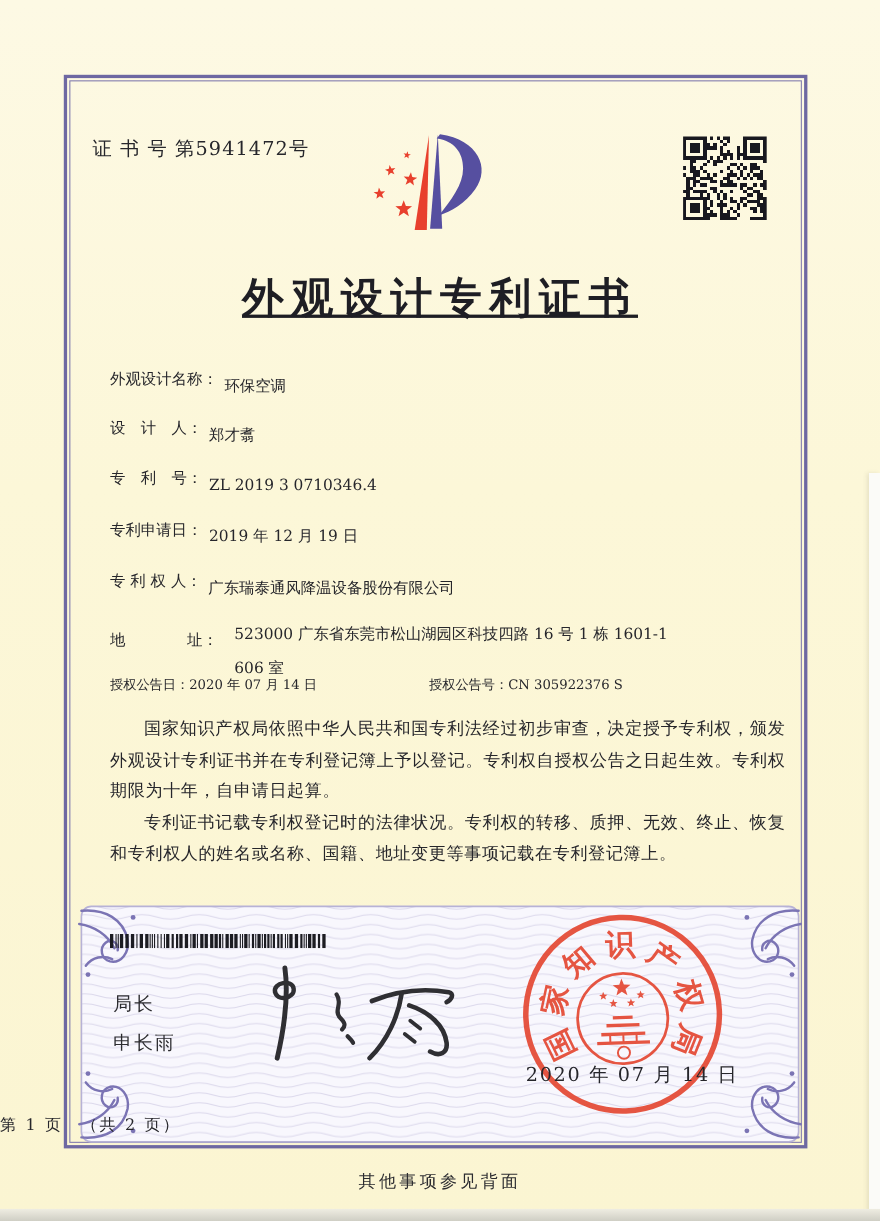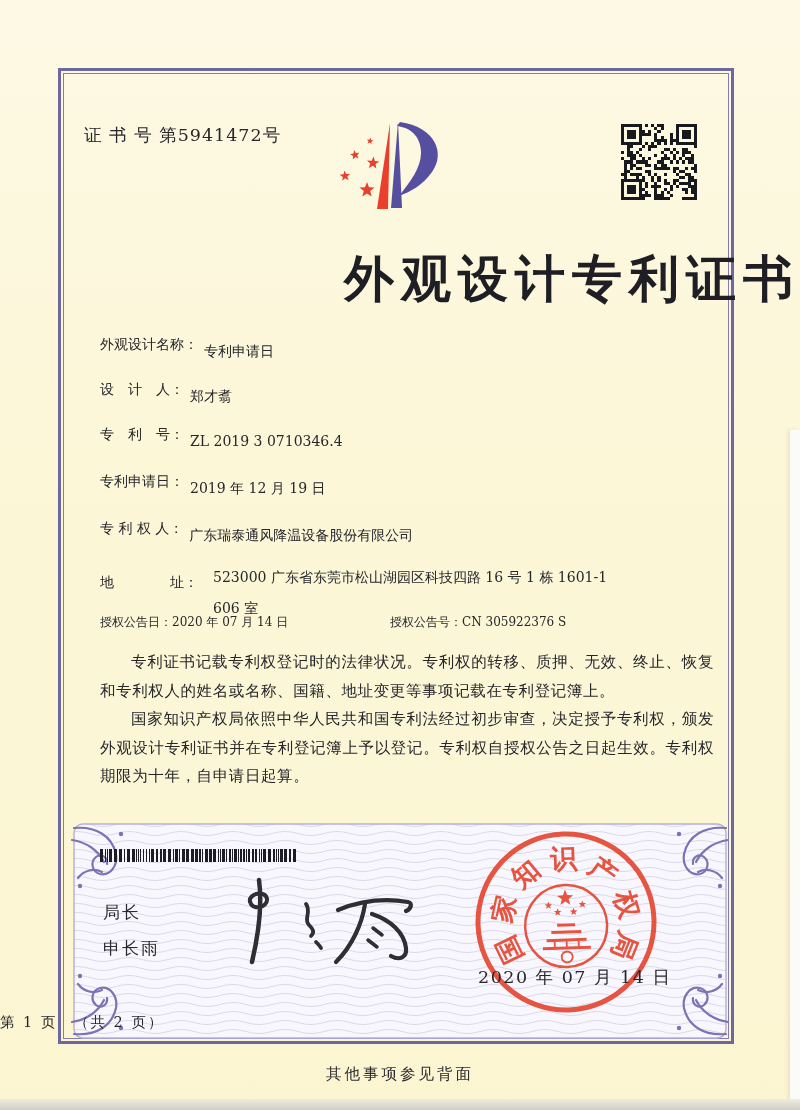--- a/index.html
+++ b/index.html
@@ -13,22 +13,22 @@
     border:3px solid #6e68a2;box-sizing:border-box;}
   .frame::after{content:"";position:absolute;inset:2px;border:1px solid #837dae;}
   
   .scan-right{position:absolute;right:0;top:430px;bottom:0;width:10px;
     background:#fbfbf8;box-shadow:-2px 0 4px rgba(90,90,70,.12);}
   .scan-bottom{position:absolute;left:0;right:0;bottom:0;height:11px;
     background:linear-gradient(180deg,#efede2,#cfcec4);}
   .cert-no{position:absolute;left:84px;top:123px;font-size:17.5px;letter-spacing:1px;}
   .logo{position:absolute;left:330px;top:113px;}
   .qr{position:absolute;left:621px;top:124px;}
-  .title{position:absolute;left:0;top:246px;width:100%;margin:0;text-align:right;
-    font-size:50px;font-weight:700;letter-spacing:7px;color:#1e1e24;}
+  .title{position:absolute;left:0;top:246px;width:100%;margin:0;text-align:center;
+    font-size:38px;font-weight:700;letter-spacing:7px;color:#1e1e24;text-decoration:underline;}
   .fields{position:absolute;left:100px;top:0;width:620px;}
   .field{position:absolute;display:flex;font-size:14px;}
   .field .lbl{white-space:pre;flex:none;}
   .field .val{white-space:pre-line;margin-left:6px;line-height:31px;}
   .field:nth-child(1){top:336px}
   .field:nth-child(2){top:381px}
   .field:nth-child(3){top:426px}
   .field:nth-child(4){top:473px}
   .field:nth-child(5){top:520px}
   .field:nth-child(6){top:567px;line-height:31px;}
@@ -403,21 +403,21 @@
         <rect x="23" y="24" width="1" height="1"></rect>
         <rect x="24" y="24" width="1" height="1"></rect>
       </g>
     </svg>
 
   <h1 class="title">外观设计专利证书</h1>
 
   <div class="fields">
     <div class="field">
       <span class="lbl">外观设计名称：</span>
-      <span class="val">专利申请日</span>
+      <span class="val">环保空调</span>
     </div>
     <div class="field">
       <span class="lbl">设　计　人：</span>
       <span class="val">郑才翥</span>
     </div>
     <div class="field">
       <span class="lbl">专　利　号：</span>
       <span class="val">ZL 2019 3 0710346.4</span>
     </div>
     <div class="field">
@@ -434,22 +434,22 @@
 606 室</span>
     </div>
   </div>
 
   <div class="grant">
     <span class="pair"><span>授权公告日：</span><span>2020 年 07 月 14 日</span></span>
     <span class="pair right"><span>授权公告号：</span><span>CN 305922376 S</span></span>
   </div>
 
   <div class="paras">
+    <p>国家知识产权局依照中华人民共和国专利法经过初步审查，决定授予专利权，颁发外观设计专利证书并在专利登记簿上予以登记。专利权自授权公告之日起生效。专利权期限为十年，自申请日起算。</p>
     <p>专利证书记载专利权登记时的法律状况。专利权的转移、质押、无效、终止、恢复和专利权人的姓名或名称、国籍、地址变更等事项记载在专利登记簿上。</p>
-    <p>国家知识产权局依照中华人民共和国专利法经过初步审查，决定授予专利权，颁发外观设计专利证书并在专利登记簿上予以登记。专利权自授权公告之日起生效。专利权期限为十年，自申请日起算。</p>
   </div>
 
   <svg class="barcode" width="198" height="13" viewBox="0 0 198 13">
       <g id="bc-bars" fill="#1c1c22">
         <rect x="0" y="0" width="3" height="13"></rect>
         <rect x="5" y="0" width="1" height="13"></rect>
         <rect x="7" y="0" width="1" height="13"></rect>
         <rect x="9" y="0" width="3" height="13"></rect>
         <rect x="14" y="0" width="3" height="13"></rect>
         <rect x="19" y="0" width="3" height="13"></rect>

